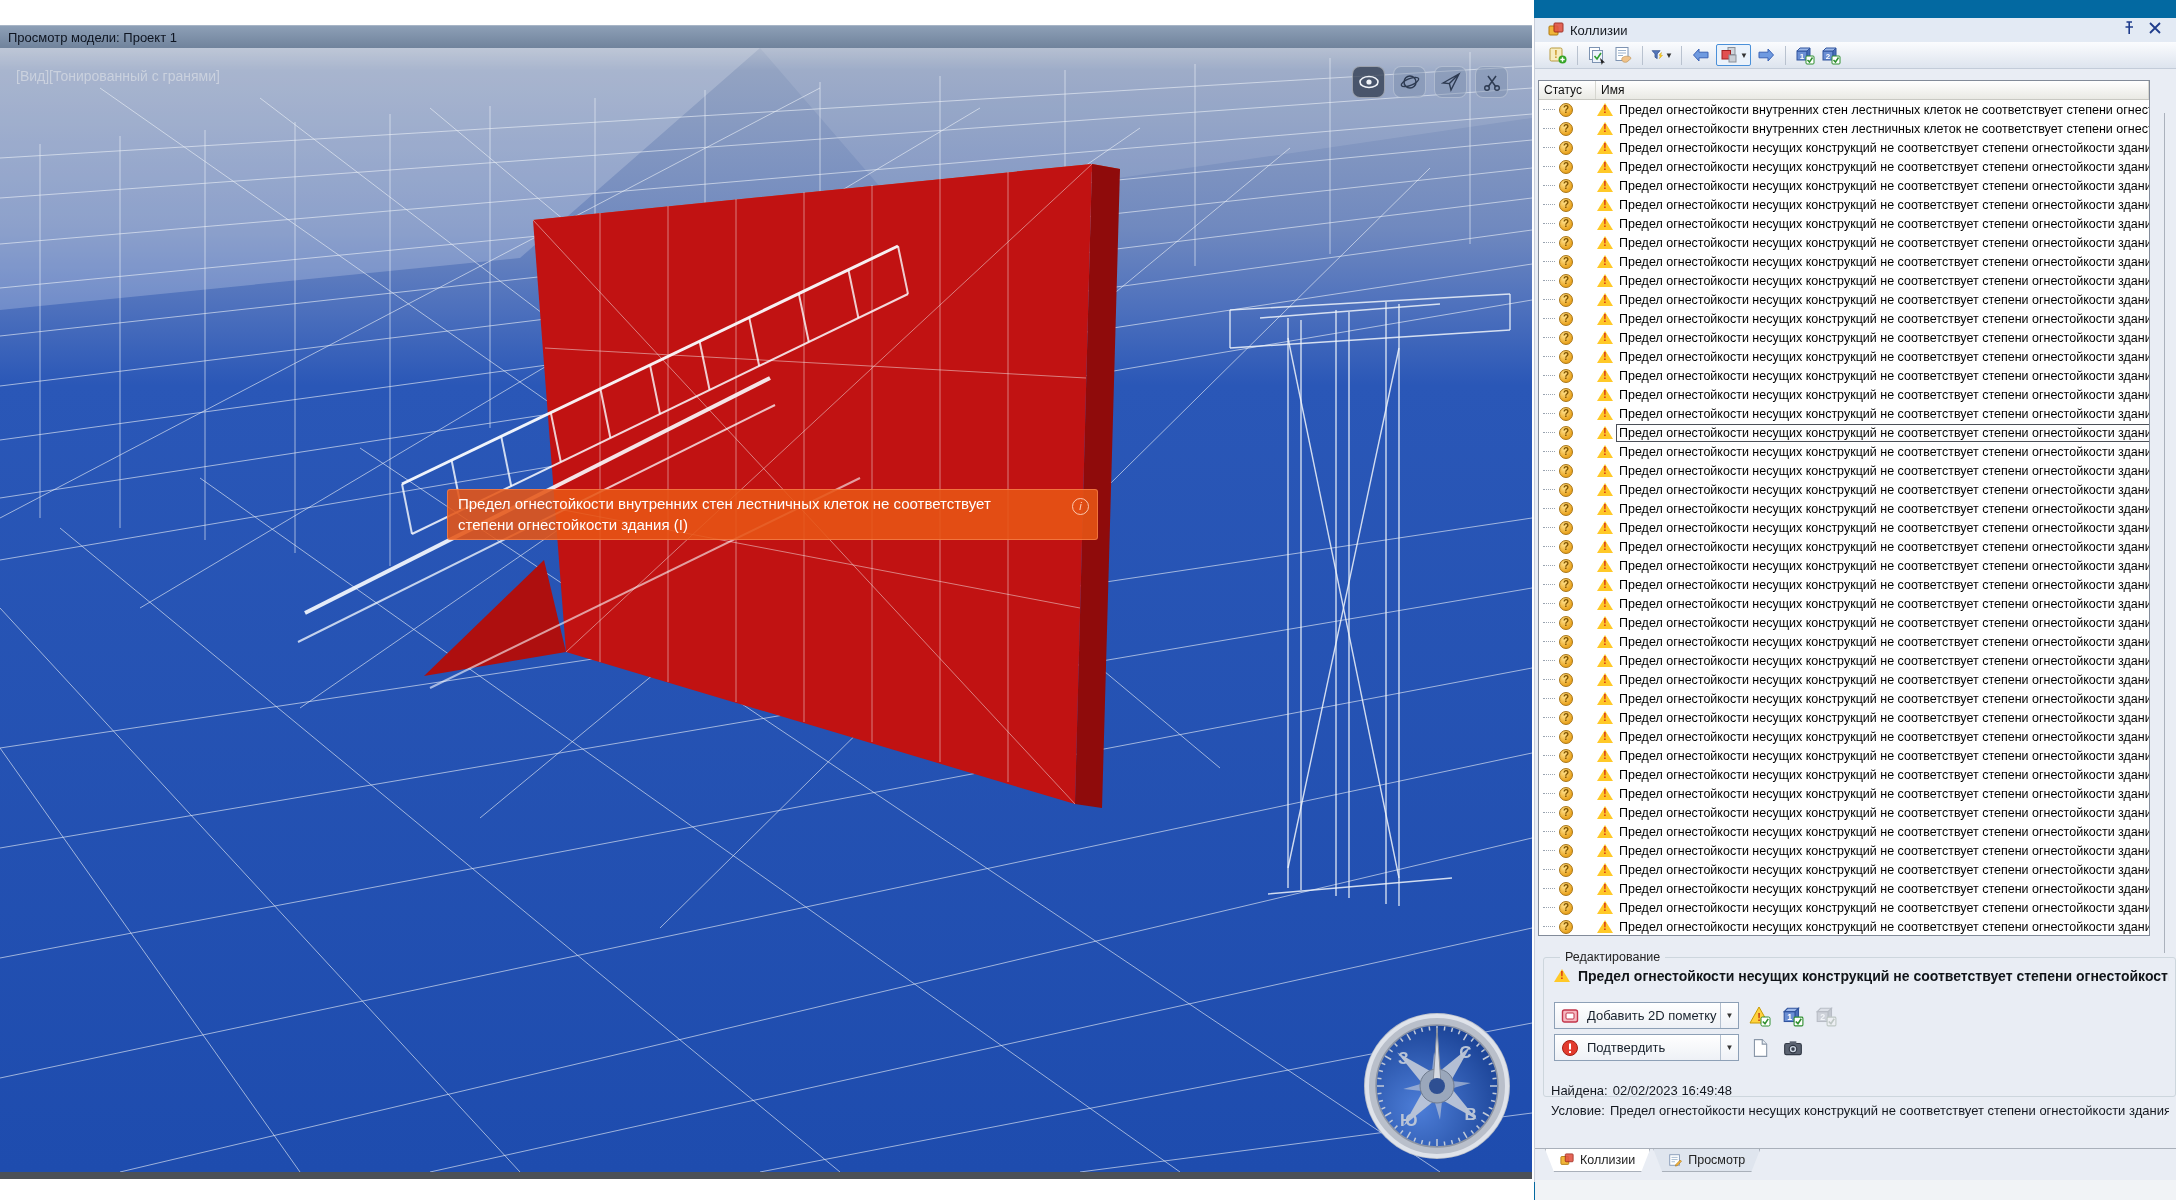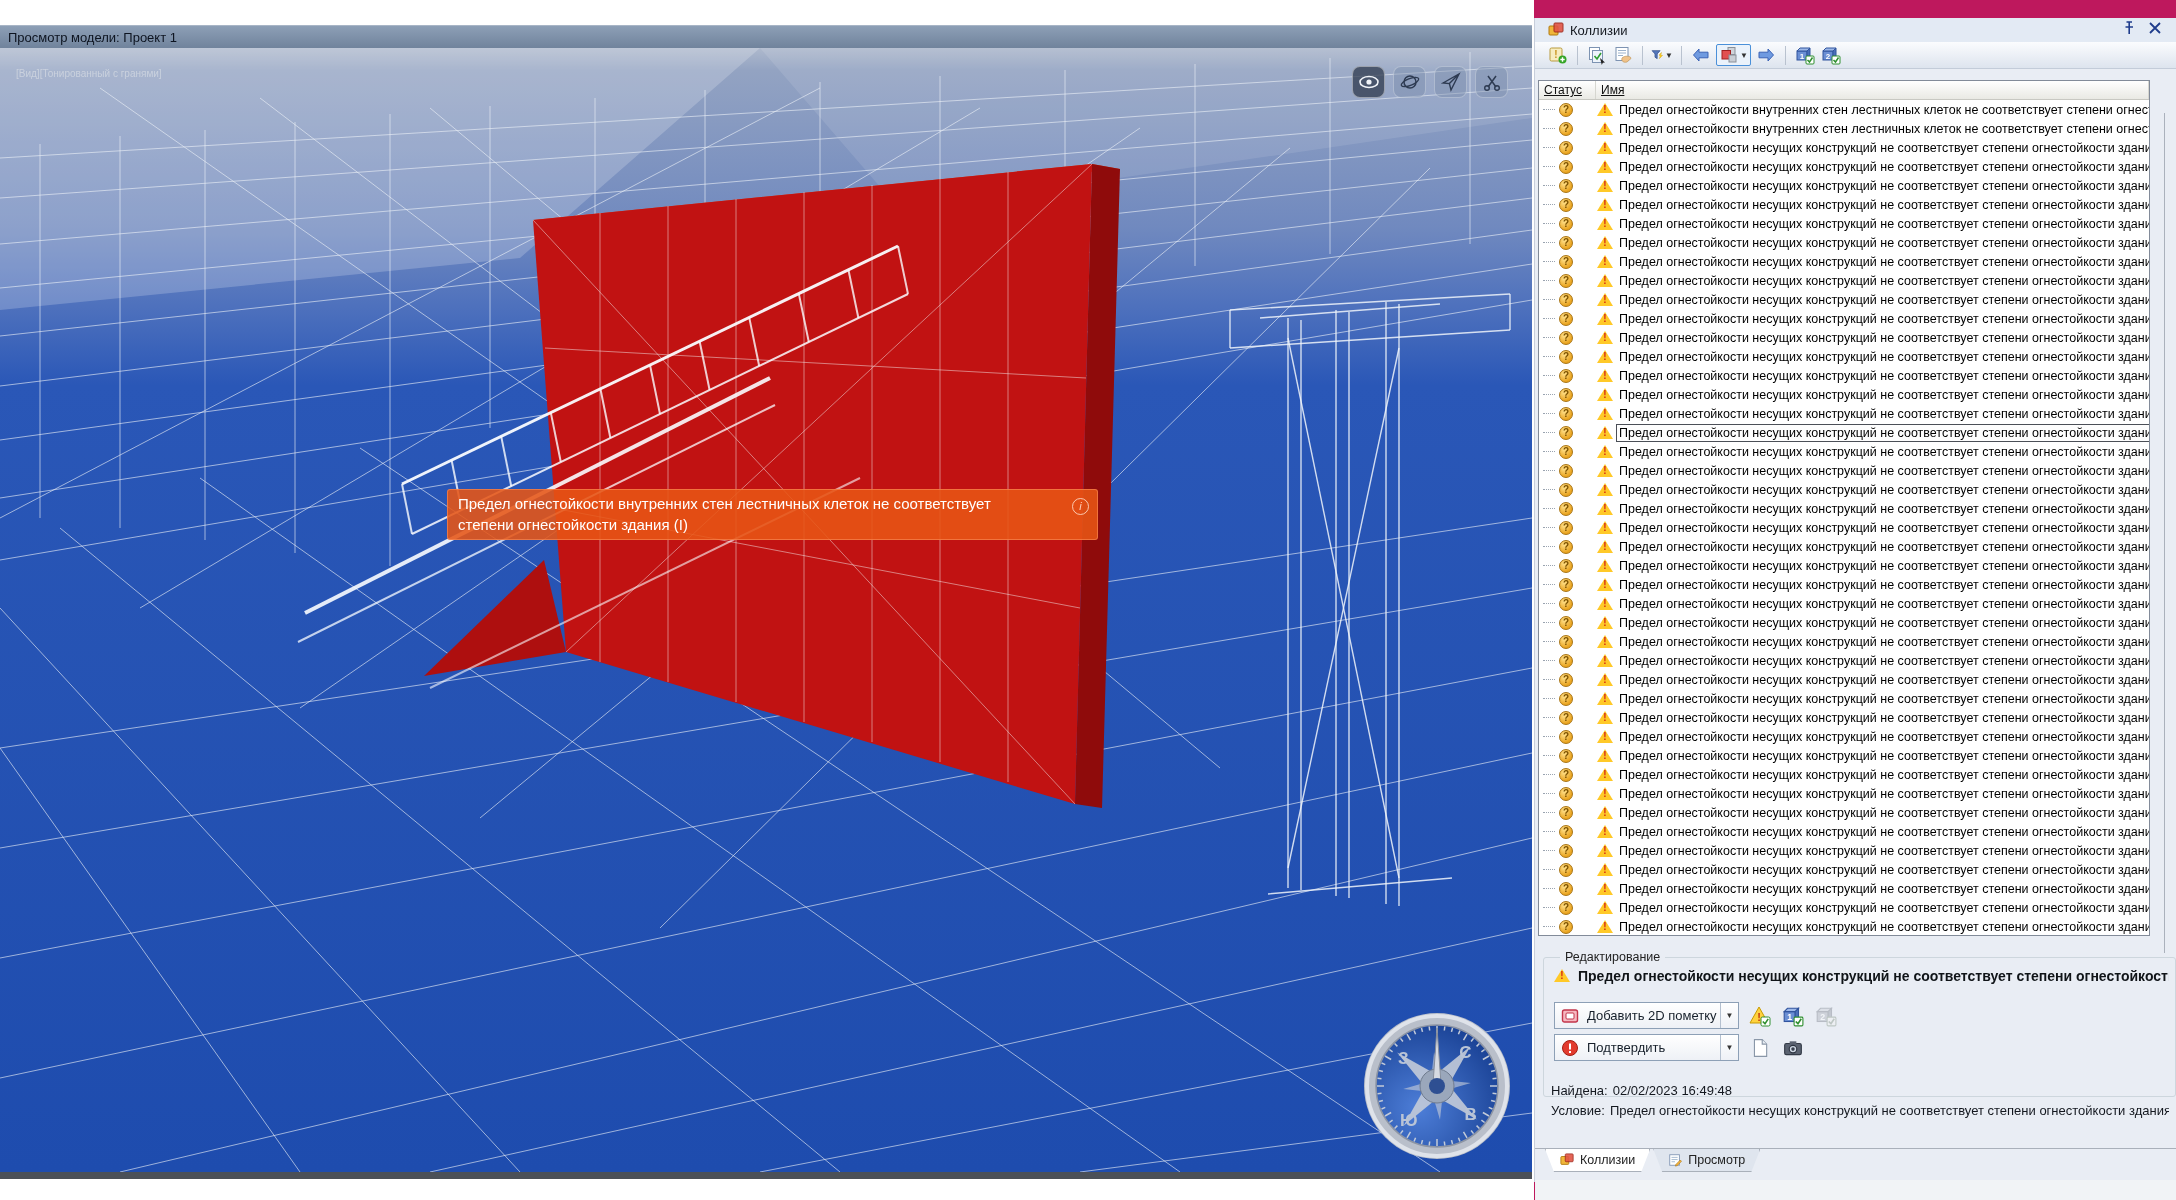--- a/index.html
+++ b/index.html
@@ -14,56 +14,56 @@
       color:#0d1420; font-size:13px; line-height:23px; padding-left:8px;
       border-top:1px solid #a8b5c6; }
   #viewport { position:absolute; left:0; top:48px; width:1532px; height:1124px; overflow:hidden; }
   #viewport::before { content:""; position:absolute; left:0; top:0; width:1532px; height:440px;
       background:
         repeating-linear-gradient(52deg, rgba(255,255,255,.14) 0 1px, transparent 1px 44px),
         repeating-linear-gradient(-34deg, rgba(255,255,255,.12) 0 1px, transparent 1px 58px);
       pointer-events:none; }
   #viewport-bottom-strip { position:absolute; left:0; top:1172px; width:1532px; height:7px; background:#4b5058; }
 
-  #view-label { position:absolute; left:16px; top:20px; color:rgba(208,214,224,.85); font-size:10px; }
+  #view-label { position:absolute; left:16px; top:20px; color:rgba(208,214,224,.85); font-size:14px; }
 
   .vp-btns { position:absolute; left:1352px; top:18px; display:flex; gap:8px; }
   .vp-btn { width:33px; height:32px; border-radius:8px; background:rgba(120,138,170,.42);
       border:1px solid rgba(255,255,255,.30); display:flex; align-items:center; justify-content:center; }
   .vp-btn.active { background:rgba(42,52,72,.72); border-color:rgba(255,255,255,.45); }
 
   #collision-tooltip { position:absolute; left:447px; top:441px; width:651px; height:51px;
       background:rgba(231,85,21,.88); border:1px solid rgba(255,150,95,.55); border-radius:3px;
       color:#ffffff; font-size:15px; line-height:1.38; padding:4px 34px 4px 10px; }
   #collision-tooltip .info { position:absolute; right:8px; top:8px; width:17px; height:17px;
       border:1.5px solid rgba(255,220,200,.85); border-radius:50%; color:rgba(255,220,200,.9);
       font-size:11px; font-style:italic; text-align:center; line-height:15px; }
 
   
-  #panel { position:absolute; left:1534px; top:0; width:642px; height:1200px; background:#be185d; }
+  #panel { position:absolute; left:1534px; top:0; width:642px; height:1200px; background:#0369a1; }
   #panel-body { position:absolute; left:0; top:18px; width:642px; height:1164px; background:#e9edf4; border-left:1px solid #c7cedb; }
   #panel-header { position:absolute; left:0; top:0; width:642px; height:24px; background:#e3eaf4;
       display:flex; align-items:center; font-size:13px; color:#14181f; }
   #panel-header .ttl { margin-left:6px; }
   #panel-hdr-btns { position:absolute; right:14px; top:2px; display:flex; gap:10px; }
 
   #panel-toolbar { position:absolute; left:0; top:24px; width:642px; height:27px;
       background:linear-gradient(#fbfcfe,#dde4ee); border-bottom:1px solid #c3ccd9;
       display:flex; align-items:center; padding-left:12px; gap:4px; }
   .tb-sep { width:1px; height:19px; background:#b9c2cf; margin:0 4px; }
   .tb-btn { width:22px; height:22px; display:flex; align-items:center; justify-content:center; border-radius:2px; }
   .tb-btn.boxed { border:1px solid #4a90d9; background:#eaf2fb; width:auto; padding:0 2px; }
   .dd-arrow { font-size:8px; color:#333; margin-left:1px; }
 
   
   #collision-list { position:absolute; left:3px; top:62px; width:612px; height:856px;
       background:#ffffff; border:1px solid #828b99; overflow:hidden; }
   #list-header { display:flex; height:19px; background:linear-gradient(#ffffff,#e9e9e4);
       border-bottom:1px solid #c8c8c2; font-size:12px; color:#111; }
-  #list-header .hc { padding:2px 16px 0 5px; border-right:1px solid #d6d6d0;text-decoration:underline; }
+  #list-header .hc { padding:2px 16px 0 5px; border-right:1px solid #d6d6d0; }
   #list-header .hc.status { width:57px; }
   #list-header .hc.name { flex:1; }
   #rows { height:836px; overflow:hidden; }
   .row { height:19px; display:flex; align-items:center; font-size:12.5px; color:#000; white-space:nowrap; }
   .tree-dots { width:12px; height:1px; border-top:1px dotted #9aa4b0; margin-left:4px; }
   .coin { width:14px; height:14px; border-radius:50%; margin-left:4px; flex:0 0 auto;
       background:radial-gradient(circle at 35% 30%, #ffe08a, #eaa41f 70%);
       border:1px solid #a87414; color:#7c5200; font-size:10px; font-weight:bold;
       text-align:center; line-height:12px; }
   .coin::after { content:"?"; }

